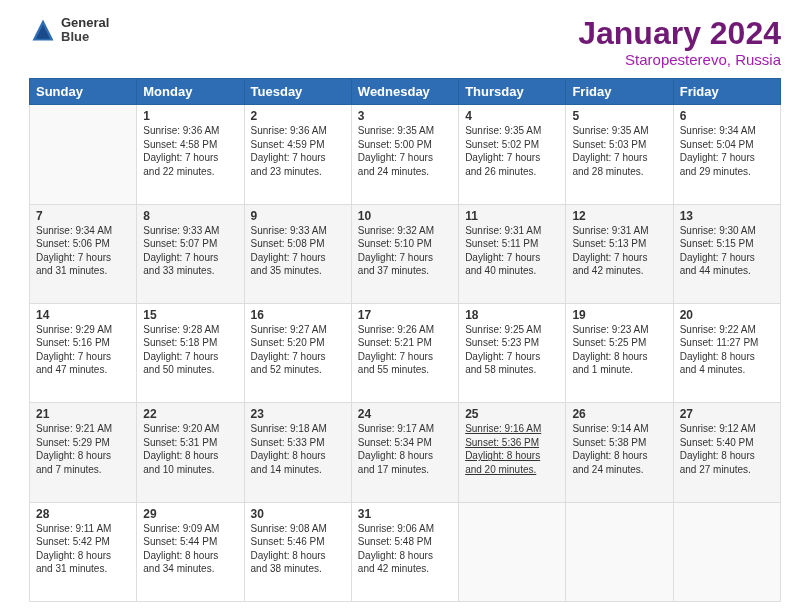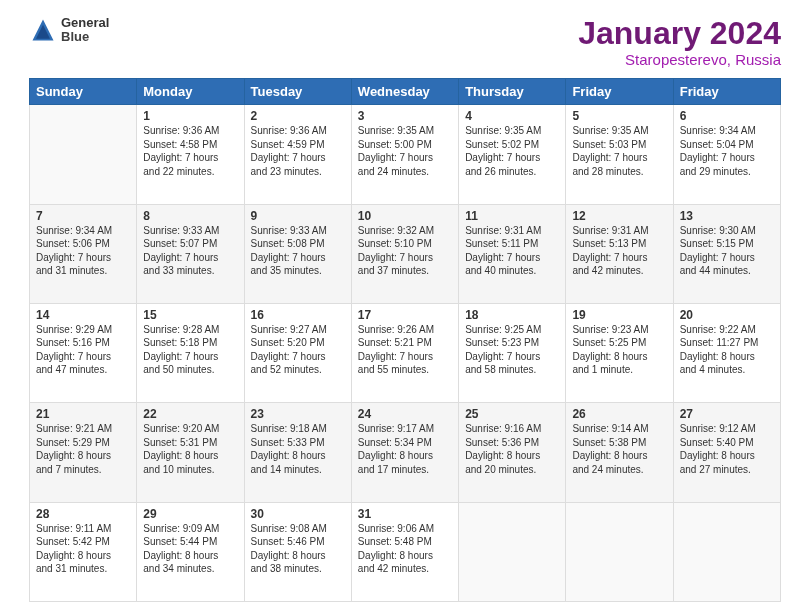--- a/index.html
+++ b/index.html
@@ -304,21 +304,21 @@
           </td>
           <td>
             <span class="day-number">24</span>
             <div class="day-info" style="white-space: pre-line;">Sunrise: 9:17 AM
 Sunset: 5:34 PM
 Daylight: 8 hours
 and 17 minutes.</div>
           </td>
           <td>
             <span class="day-number">25</span>
-            <div class="day-info" style="white-space: pre-line;">Sunrise: 9:16 AM
+            <div class="day-info" style="white-space: pre-line; text-decoration: underline;">Sunrise: 9:16 AM
 Sunset: 5:36 PM
 Daylight: 8 hours
 and 20 minutes.</div>
           </td>
           <td>
             <span class="day-number">26</span>
             <div class="day-info" style="white-space: pre-line;">Sunrise: 9:14 AM
 Sunset: 5:38 PM
 Daylight: 8 hours
 and 24 minutes.</div>

